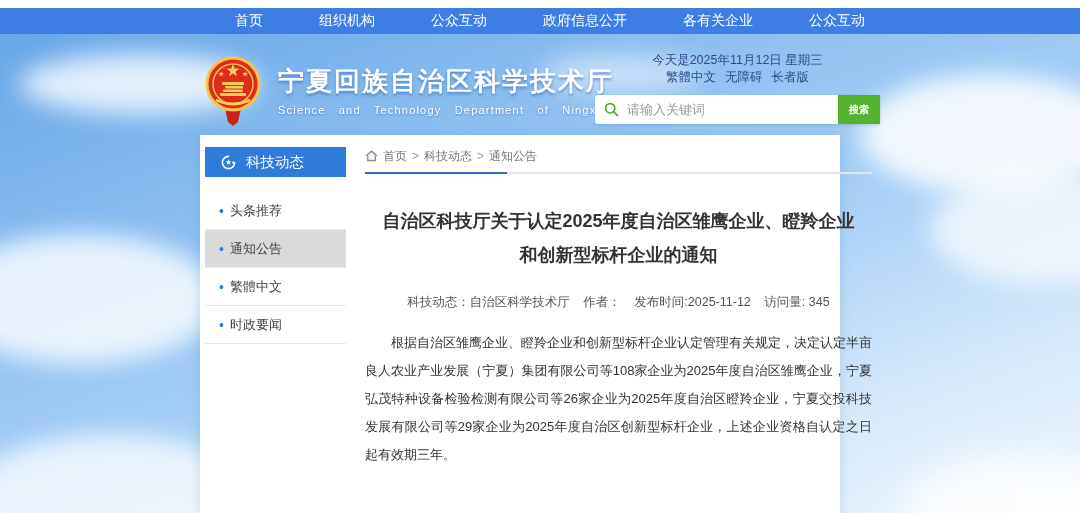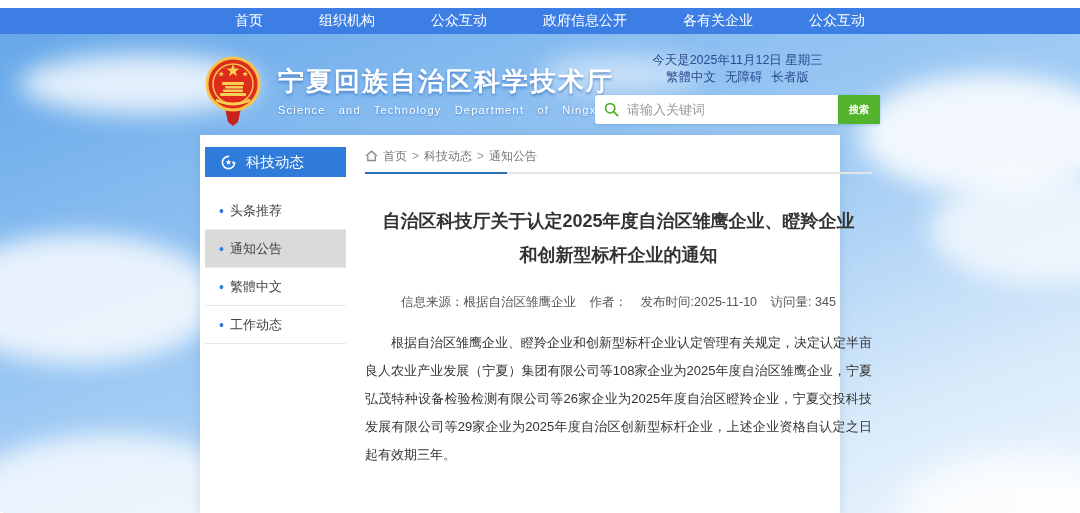--- a/index.html
+++ b/index.html
@@ -164,21 +164,21 @@
         <div class="sidebar-item active">
           <span class="dot">•</span>
           <span>通知公告</span>
         </div>
         <div class="sidebar-item">
           <span class="dot">•</span>
           <span>繁體中文</span>
         </div>
         <div class="sidebar-item">
           <span class="dot">•</span>
-          <span>工作动态</span>
+          <span>时政要闻</span>
         </div>
       </div>
     </div>
 
     <div class="main">
       <div class="breadcrumb">
         <svg width="13" height="12" viewBox="0 0 13 12">
           <path d="M1 6 L6.5 1.2 L12 6" fill="none" stroke="#888" stroke-width="1.3"></path>
           <path d="M2.8 5.5 V10.5 H10.2 V5.5" fill="none" stroke="#888" stroke-width="1.3"></path>
         </svg>
@@ -189,23 +189,23 @@
         <span class="bc-link">通知公告</span>
       </div>
       <div class="bc-line"></div>
 
       <div class="article-title">
         <div>自治区科技厅关于认定2025年度自治区雏鹰企业、瞪羚企业</div>
         <div>和创新型标杆企业的通知</div>
       </div>
 
       <div class="article-meta">
-        <span>信息来源：根据自治区雏鹰企业</span>
+        <span>科技动态：自治区科学技术厅</span>
         <span>作者：</span>
-        <span>发布时间:2025-11-10</span>
+        <span>发布时间:2025-11-12</span>
         <span>访问量: 345</span>
       </div>
 
       <div class="body-text">
         <p>根据自治区雏鹰企业、瞪羚企业和创新型标杆企业认定管理有关规定，决定认定半亩良人农业产业发展（宁夏）集团有限公司等108家企业为2025年度自治区雏鹰企业，宁夏弘茂特种设备检验检测有限公司等26家企业为2025年度自治区瞪羚企业，宁夏交投科技发展有限公司等29家企业为2025年度自治区创新型标杆企业，上述企业资格自认定之日起有效期三年。</p>
       </div>
 
     </div>
 
   </div>

